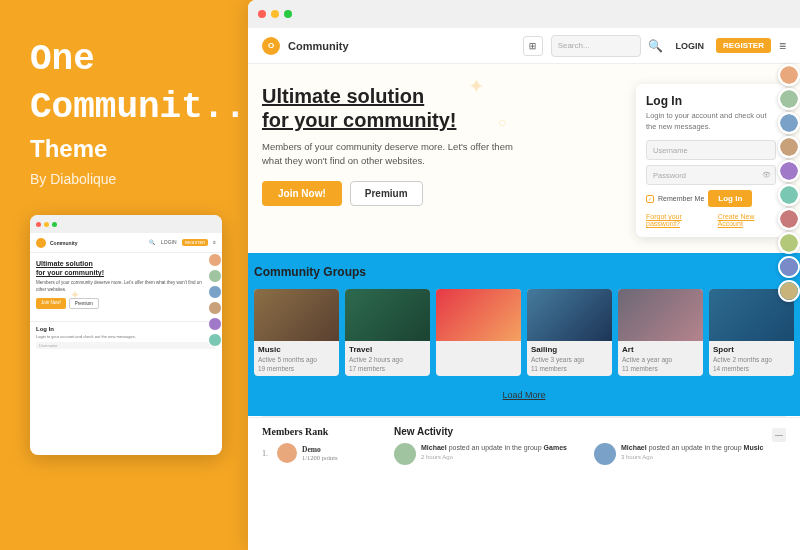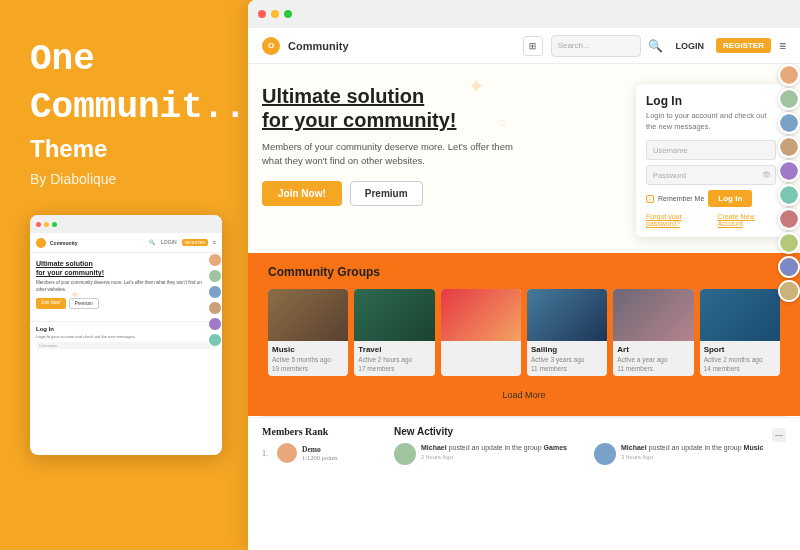--- a/index.html
+++ b/index.html
@@ -434,22 +434,22 @@
     
     .hero-deco {
       position: absolute;
       font-size: 28px;
       color: rgba(245,166,35,0.25);
       pointer-events: none;
     }
 
     
     .groups-section {
-      padding: 12px 20px 8px;
-      background: #f97316;
+      padding: 12px 6px 8px;
+      background: #0ea5e9;
     }
 
     .section-header {
       display: flex;
       align-items: center;
       margin-bottom: 10px;
     }
 
     .section-title {
       font-size: 12px;
@@ -516,20 +516,21 @@
     }
 
     .load-more-row {
       text-align: center;
       padding: 8px 0 6px;
     }
 
     .load-more-btn {
       font-size: 9px;
       color: #333;
+      text-decoration: underline;
       cursor: pointer;
       background: none;
       border: none;
     }
 
     
     .bottom-section {
       display: flex;
       padding: 8px 14px 0;
       gap: 12px;

